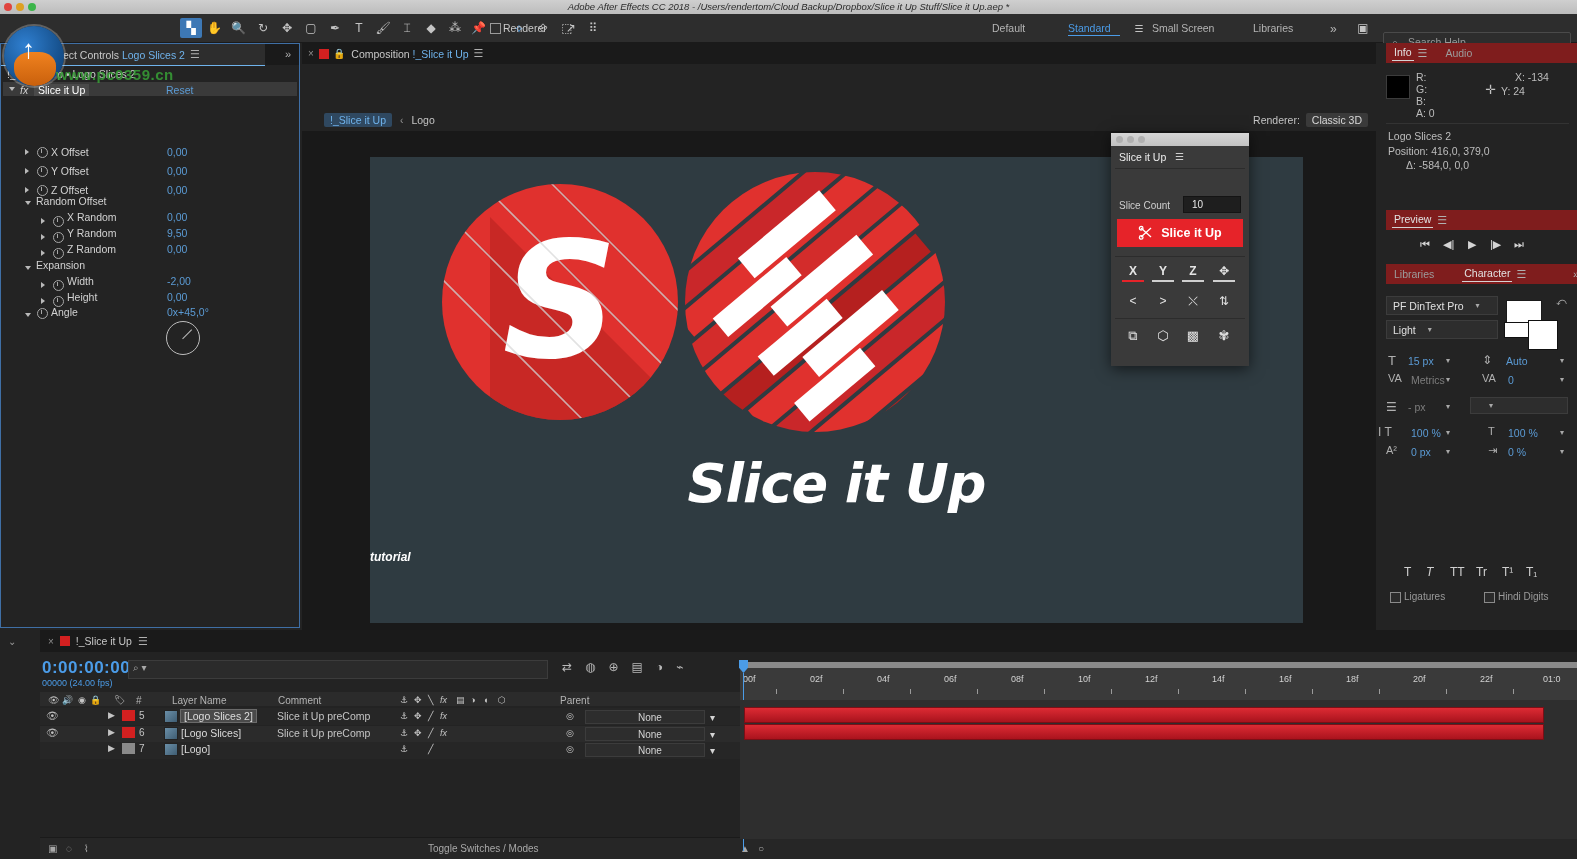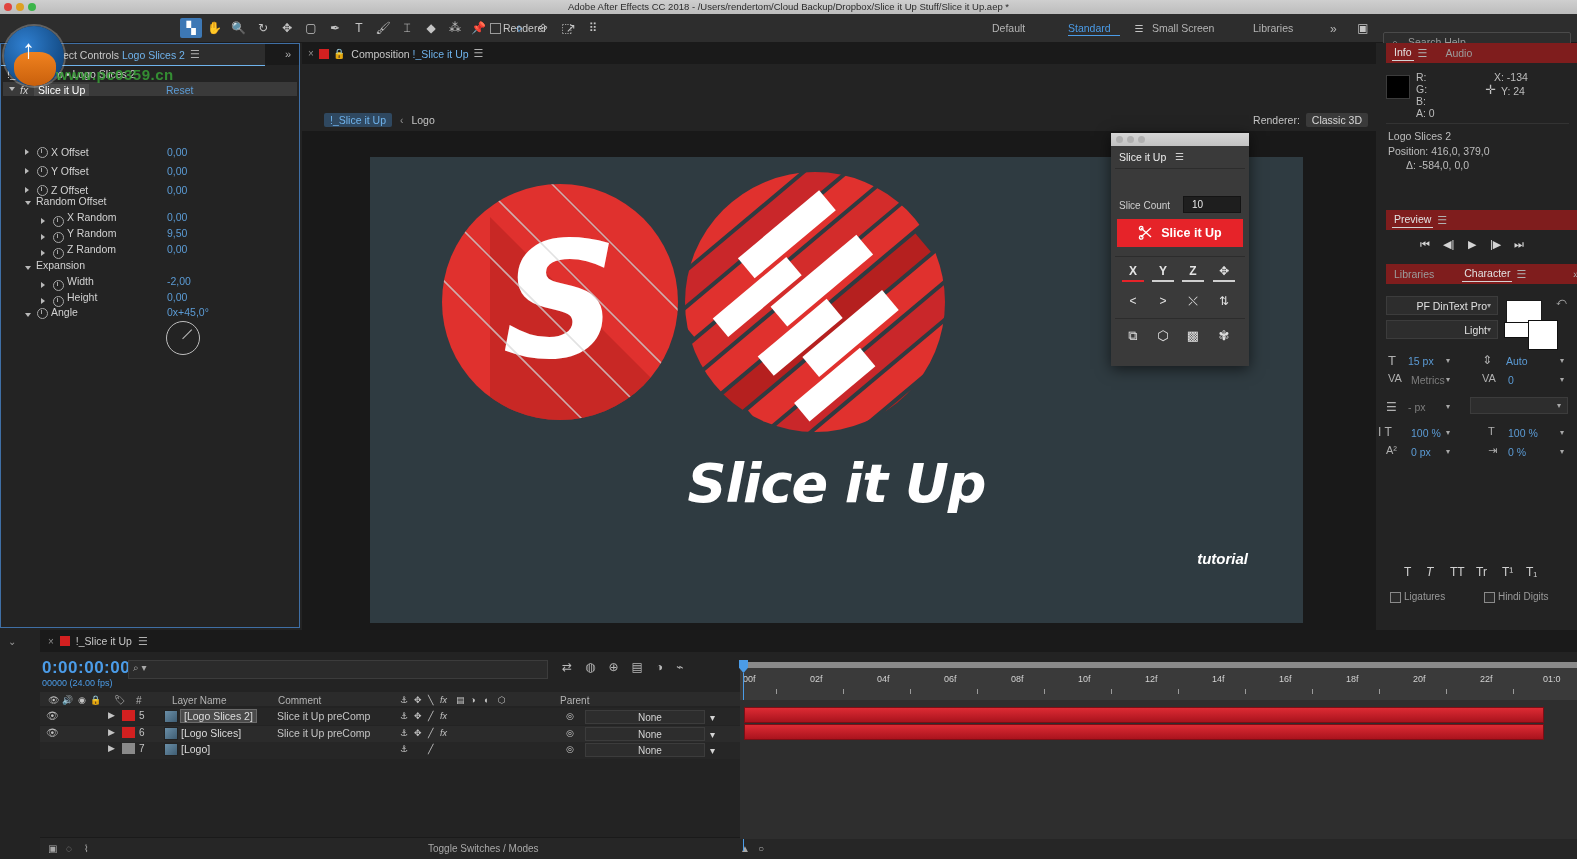--- a/index.html
+++ b/index.html
@@ -3,21 +3,21 @@
 <meta charset="utf-8">
 <style>
   html,body{margin:0;padding:0;background:#1a1a1a;}
   body{width:1577px;height:859px;overflow:hidden;
        font-family:"Liberation Sans","DejaVu Sans",sans-serif;
        font-size:11px;color:#c8c8c8;-webkit-font-smoothing:antialiased;}
   .app{position:relative;width:1577px;height:859px;background:#232323;}
 
   
   .titlebar{position:absolute;left:0;top:0;width:1577px;height:14px;
-    background:linear-gradient(#cfcfcf,#bcbcbc);border-bottom:1px solid #8d8d8d;}
+    background:linear-gradient(#cfcfcf,#bcbcbc);border-bottom:1px solid #8d8d8d;font-style:italic;}
   .tb-title{position:absolute;left:0;top:0;width:1577px;text-align:center;
     font-size:9.5px;color:#2b2b2b;line-height:14px;}
   .tl-dots{position:absolute;left:4px;top:3px;display:flex;gap:4px;}
   .tl-dot{width:8px;height:8px;border-radius:50%;}
 
   
   .toolbar{position:absolute;left:0;top:14px;width:1577px;height:28px;
     background:#2d2d2d;border-bottom:1px solid #1a1a1a;}
   .tool{position:absolute;top:4px;width:22px;height:20px;
     display:flex;align-items:center;justify-content:center;
@@ -97,22 +97,22 @@
   .actcam{position:absolute;left:10px;top:95px;font-size:10.5px;color:#d8d8d8;}
   .viewport{position:absolute;left:0px;top:88px;width:1074px;height:516px;background:#191919;}
 
   
   .canvas{position:absolute;left:68px;top:26px;width:933px;height:466px;background:#2f3b41;overflow:hidden;}
   .art-title{position:absolute;left:0;top:295px;width:933px;text-align:center;
     font-size:54px;font-weight:bold;font-style:italic;color:#fff;letter-spacing:-1px;
     font-family:"DejaVu Sans",sans-serif;}
   .art-sub{position:absolute;left:0;top:358px;width:933px;text-align:center;
     font-size:12.5px;color:#e2e2e2;line-height:15px;}
-  .art-tut{position:absolute;left:0;top:393px;width:878px;text-align:right;
-    font-size:15px;font-style:italic;font-weight:bold;color:#fff;}
+  .art-tut{position:absolute;left:0;top:393px;width:878px;text-align:left;
+    font-size:12px;font-style:italic;font-weight:bold;color:#fff;}
 
   
   .vbar{position:absolute;left:0px;top:560px;width:1074px;height:24px;
     background:#2b2b2b;border-top:1px solid #1a1a1a;display:flex;align-items:center;
     padding:0 6px;gap:6px;}
   .vb-ic{width:18px;height:16px;display:flex;align-items:center;justify-content:center;
     color:#bdbdbd;font-size:11px;}
   .vb-sel{background:#2b2b2b;padding:1px 5px;font-size:10.5px;color:#d4d4d4;
     border:1px solid #3e3e3e;display:flex;align-items:center;gap:8px;}
   .vb-txt{font-size:10.5px;color:#d4d4d4;}
@@ -149,21 +149,21 @@
   .rp-tabrow{position:absolute;left:8px;top:0;width:199px;height:20px;background:#7f1d1d;
     display:flex;align-items:center;gap:4px;padding:0 6px;box-sizing:border-box;}
   .rp-tab{font-size:10.5px;color:#9c9c9c;padding:0 2px;}
   .rp-tab.act{color:#e2e2e2;border-bottom:1.5px solid #d4d4d4;padding-bottom:2px;}
   .info-sw{position:absolute;left:8px;top:32px;width:22px;height:22px;background:#000;border:1px solid #3c3c3c;}
   .info-t{position:absolute;font-size:10.5px;color:#bdbdbd;}
   .info-sep{position:absolute;left:8px;width:183px;height:1px;background:#333;}
   .xhair{position:absolute;left:107px;top:39px;font-size:13px;color:#c2c2c2;}
   .pv-btn{position:absolute;top:28px;font-size:11px;color:#d4d4d4;}
   .ch-sel{position:absolute;background:#2d2d2d;border:1px solid #3c3c3c;
-    box-sizing:border-box;display:flex;align-items:center;padding:0 6px;justify-content:flex-end;}
+    box-sizing:border-box;display:flex;align-items:center;padding:0 6px;justify-content:flex-start;gap:12px;}
   .ch-sel span{font-size:10.5px;color:#e0e0e0;}
   .ch-sel .cv2{font-size:8px;color:#a8a8a8;}
   .ch-ic{position:absolute;font-size:10px;color:#b0b0b0;}
   .ch-num{position:absolute;font-size:10.5px;color:#5b9bd5;}
   .ch-num.dim{color:#7d7d7d;}
   .ch-car{position:absolute;font-size:8px;color:#a8a8a8;}
   .swatch-fg{position:absolute;left:128px;top:36px;width:34px;height:34px;background:#fff;border:1px solid #1a1a1a;}
   .tstyle{position:absolute;top:301px;font-size:12px;color:#d0d0d0;}
   .chk{position:absolute;width:9px;height:9px;border:1px solid #8a8a8a;background:#2b2b2b;}
   .chklbl{position:absolute;font-size:10px;color:#9a9a9a;}
@@ -509,21 +509,21 @@
       <span class="rp-tab act">Info</span>
       <span class="ham">☰</span>
       <span class="rp-tab" style="margin-left:12px">Audio</span>
     </div>
     <div class="info-sw"></div>
     <div class="info-t" style="left:38px;top:28px">R:</div>
     <div class="info-t" style="left:38px;top:40px">G:</div>
     <div class="info-t" style="left:38px;top:52px">B:</div>
     <div class="info-t" style="left:38px;top:64px"><span>A:</span> <span>0</span></div>
     <div class="xhair">✛</div>
-    <div class="info-t" style="left:116px;top:28px"><span>X:</span> <span>-134</span></div>
+    <div class="info-t" style="left:137px;top:28px"><span>X:</span> <span>-134</span></div>
     <div class="info-t" style="left:123px;top:42px"><span>Y:</span> <span>24</span></div>
     <div class="info-sep" style="top:80px"></div>
     <div class="info-t" style="left:10px;top:87px">Logo Slices 2</div>
     <div class="info-t" style="left:10px;top:102px">Position: 416,0, 379,0</div>
     <div class="info-t" style="left:28px;top:116px">Δ: -584,0, 0,0</div>
   </div>
 
   <div class="panel" id="previewPanel">
     <div class="rp-tabrow">
       <span class="rp-tab act">Preview</span>

